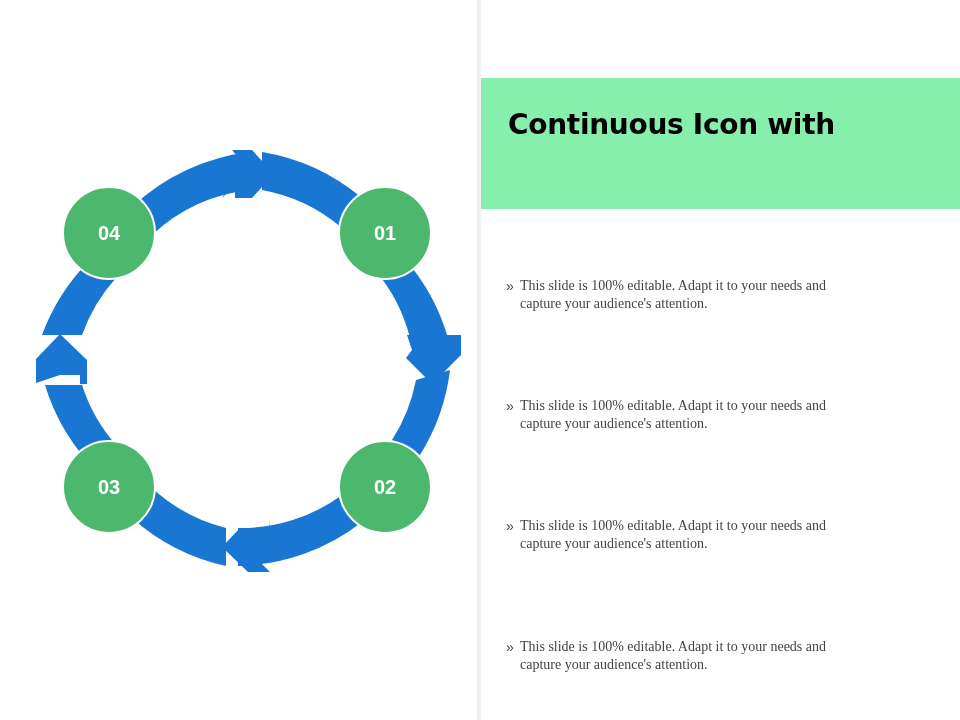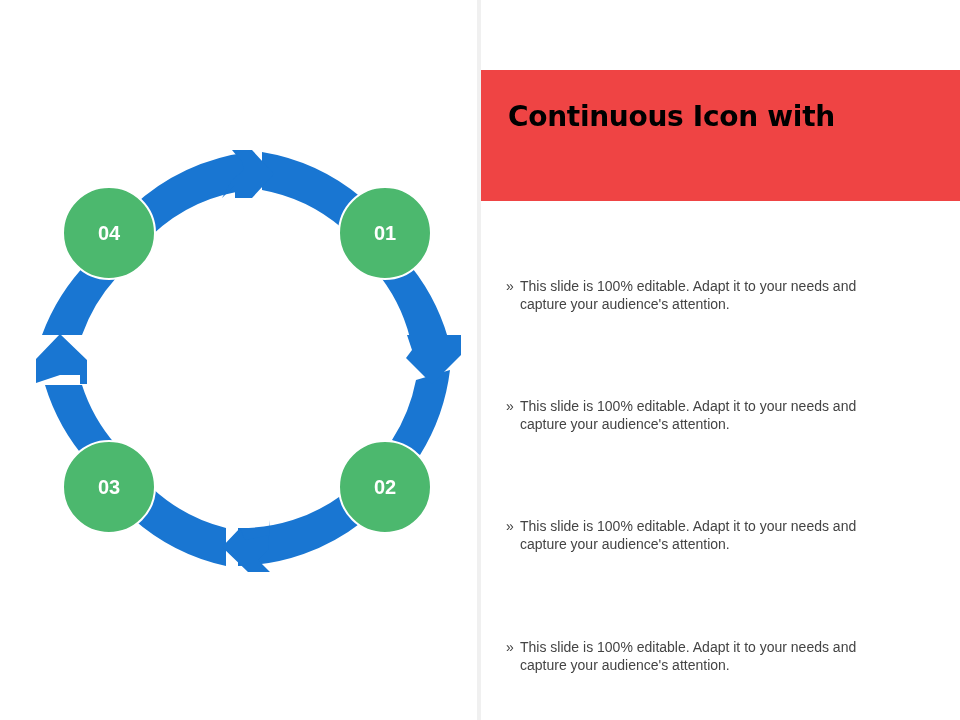--- a/index.html
+++ b/index.html
@@ -1,22 +1,22 @@
 <!DOCTYPE html>
 <html><head>
 <meta charset="utf-8">
 <style>
   html,body{margin:0;padding:0;}
   body{width:960px;height:720px;position:relative;background:#ffffff;overflow:hidden;font-family:"Liberation Sans",sans-serif;}
   .divider{position:absolute;left:477px;top:0;width:4px;height:720px;background:#f0f0f0;}
-  .title-box{position:absolute;left:481px;top:70px;width:479px;height:131px;background:#ef4444;}
+  .title-box{position:absolute;left:481px;top:78px;width:479px;height:131px;background:#86efac;}
   .title{position:absolute;left:27px;top:28px;font-family:"DejaVu Sans",sans-serif;font-weight:bold;font-size:28px;line-height:38px;color:#000;letter-spacing:-0.3px;}
   .bullet{position:absolute;left:506px;width:400px;font-size:14px;line-height:18px;color:#444;}
   .bullet .mark{position:absolute;left:0;top:0;}
-  .bullet .text{display:block;padding-left:14px;}
+  .bullet .text{display:block;padding-left:14px;font-family:Liberation Serif, serif;}
   svg.loop{position:absolute;left:0;top:0;}
   .node-label{font-family:"Liberation Sans",sans-serif;font-weight:bold;font-size:20px;fill:#ffffff;}
 </style>
 </head>
 <body>
 
 <div class="divider"></div>
 
 <svg class="loop" width="480" height="720" viewBox="0 0 480 720">
   <g fill="#1976d2" stroke="none">

